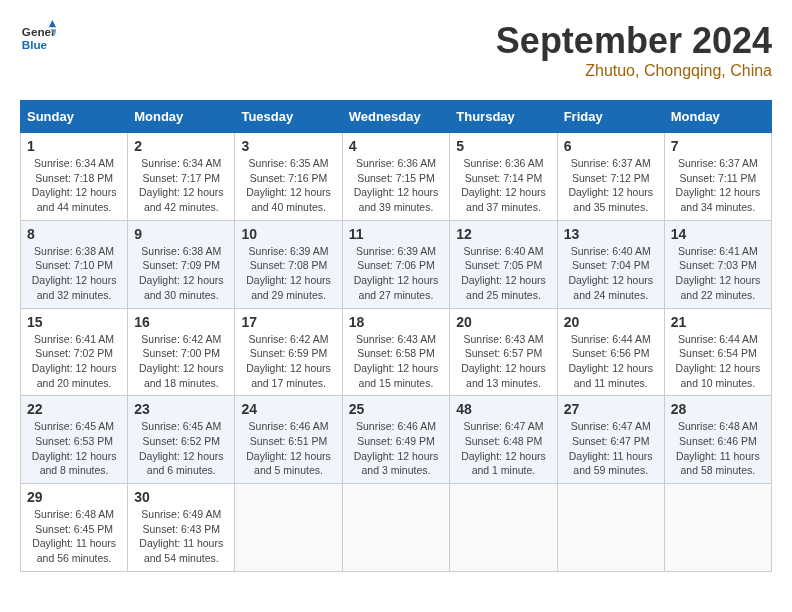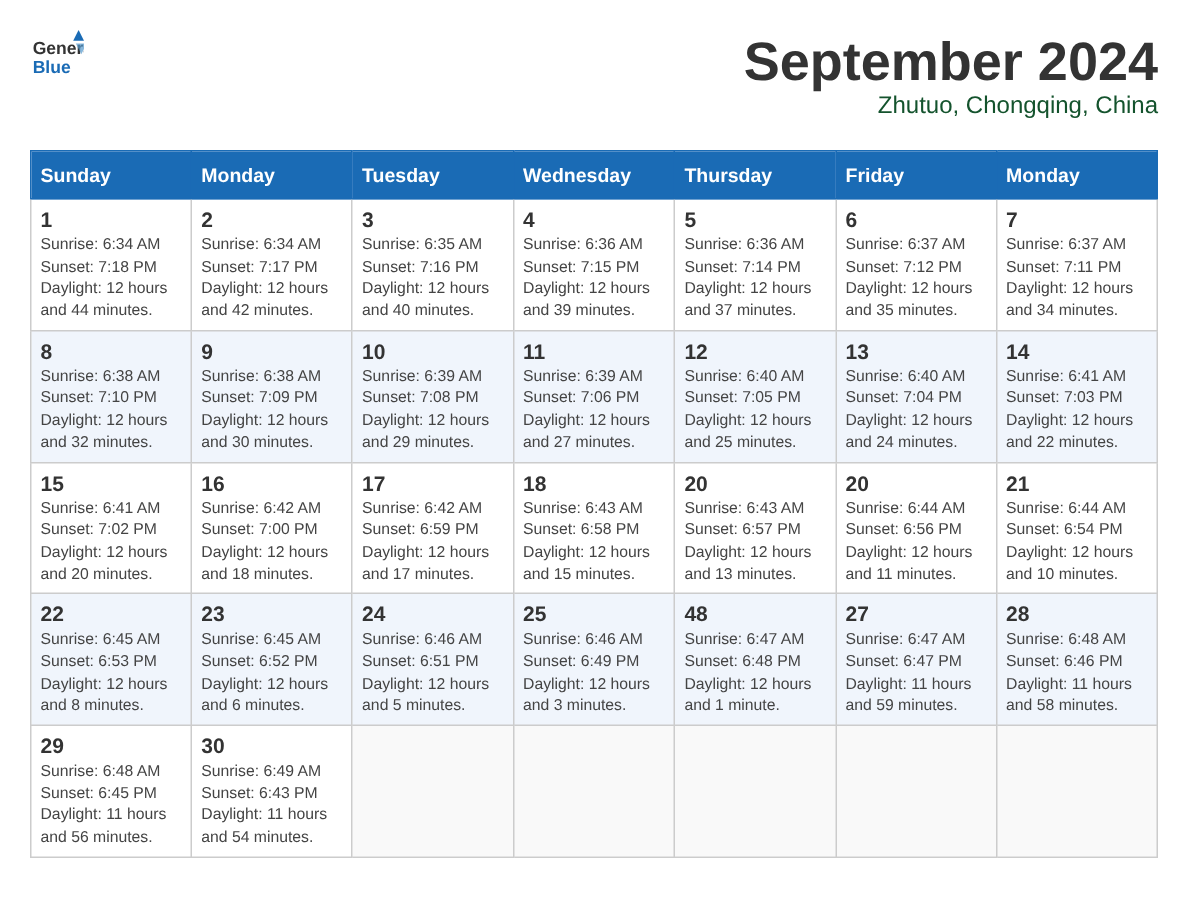--- a/index.html
+++ b/index.html
@@ -29,21 +29,21 @@
       text-align: right;
     }
     .month-title {
       font-size: 36px;
       font-weight: bold;
       color: #333;
       margin-left: 18px;
     }
     .location {
       font-size: 16px;
-      color: #14532d;
+      color: #a16207;
     }
     .calendar {
       width: 100%;
       border-collapse: collapse;
       font-size: 11px;
       margin-top: 20px;
     }
     .calendar th {
       background-color: #1a6bb5;
       color: #fff;
@@ -70,20 +70,21 @@
       font-size: 14px;
       font-weight: bold;
       color: #333;
       display: block;
       margin-bottom: 2px;
     }
     .day-info {
       color: #444;
       font-size: 10.5px;
       line-height: 1.4;
+      text-align: center;
     }
     .empty-cell {
       background-color: #f9f9f9 !important;
     }
   </style>
 </head>
 <body>
 
 <div class="header">
   <div class="logo">

